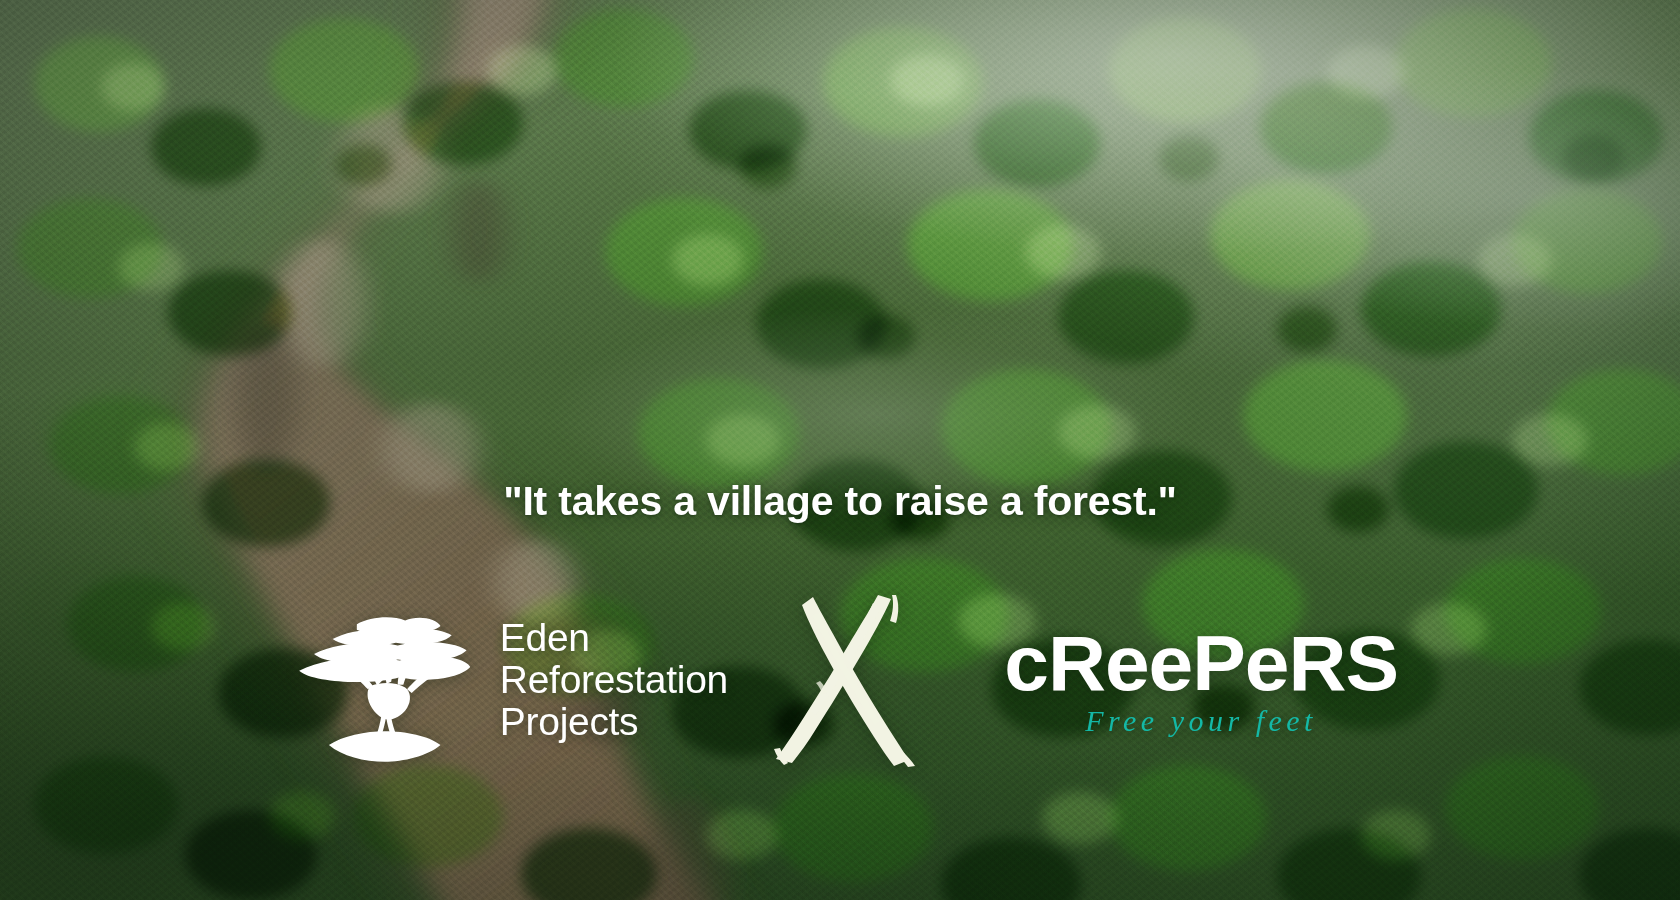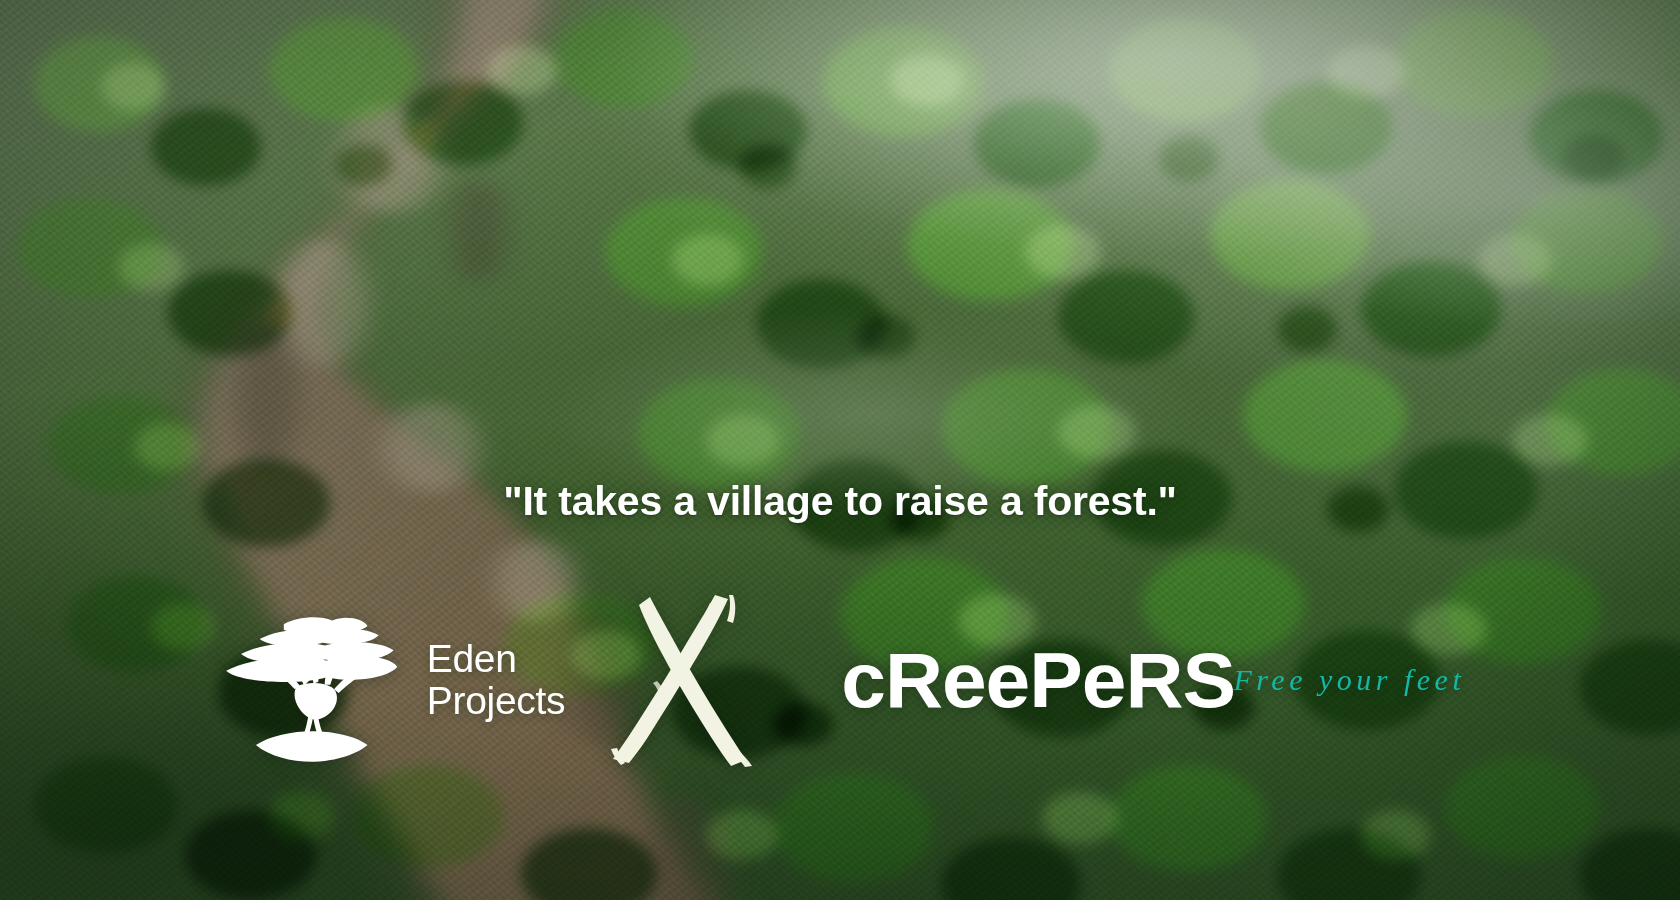--- a/index.html
+++ b/index.html
@@ -163,21 +163,21 @@
   .eden-words div { white-space: nowrap; }
 
   
   .brush-x { width: 150px; height: 175px; flex: 0 0 auto; margin-right: 92px; }
   .brush-x svg { width: 100%; height: 100%; display: block;
     filter: drop-shadow(0 2px 8px rgba(12,30,10,0.35)); }
 
   
   .creepers-lockup {
     display: flex;
-    flex-direction: row;
+    flex-direction: column;
     align-items: center;
     gap: 4px;
   }
   .creepers-word {
     color: #ffffff;
     font-size: 78px;
     font-weight: 700;
     letter-spacing: -1px;
     line-height: 1;
     font-stretch: normal;
@@ -398,20 +398,21 @@
 
               <path d="M44,160 C58,150 84,145 104,145 C126,145 152,150 164,160
                        C150,172 124,178 104,178 C82,178 58,172 44,160 Z
                        M62,160 C74,154 88,151 104,151 C120,151 136,154 146,160
                        C134,166 120,169 104,169 C88,169 74,166 62,160 Z"></path>
             </g>
           </svg>
         </div>
         <div class="eden-words">
           <div>Eden</div>
+          <div>Reforestation</div>
           <div>Projects</div>
         </div>
       </div>
 
       <div class="brush-x">
         <svg viewBox="0 0 150 175" aria-hidden="true">
           <g fill="#f2f3e3">
 
             <path d="M123,6 C116,22 104,44 92,64 C78,88 62,114 48,136
                      C40,149 32,160 24,170 L8,166 C18,152 28,137 38,121

